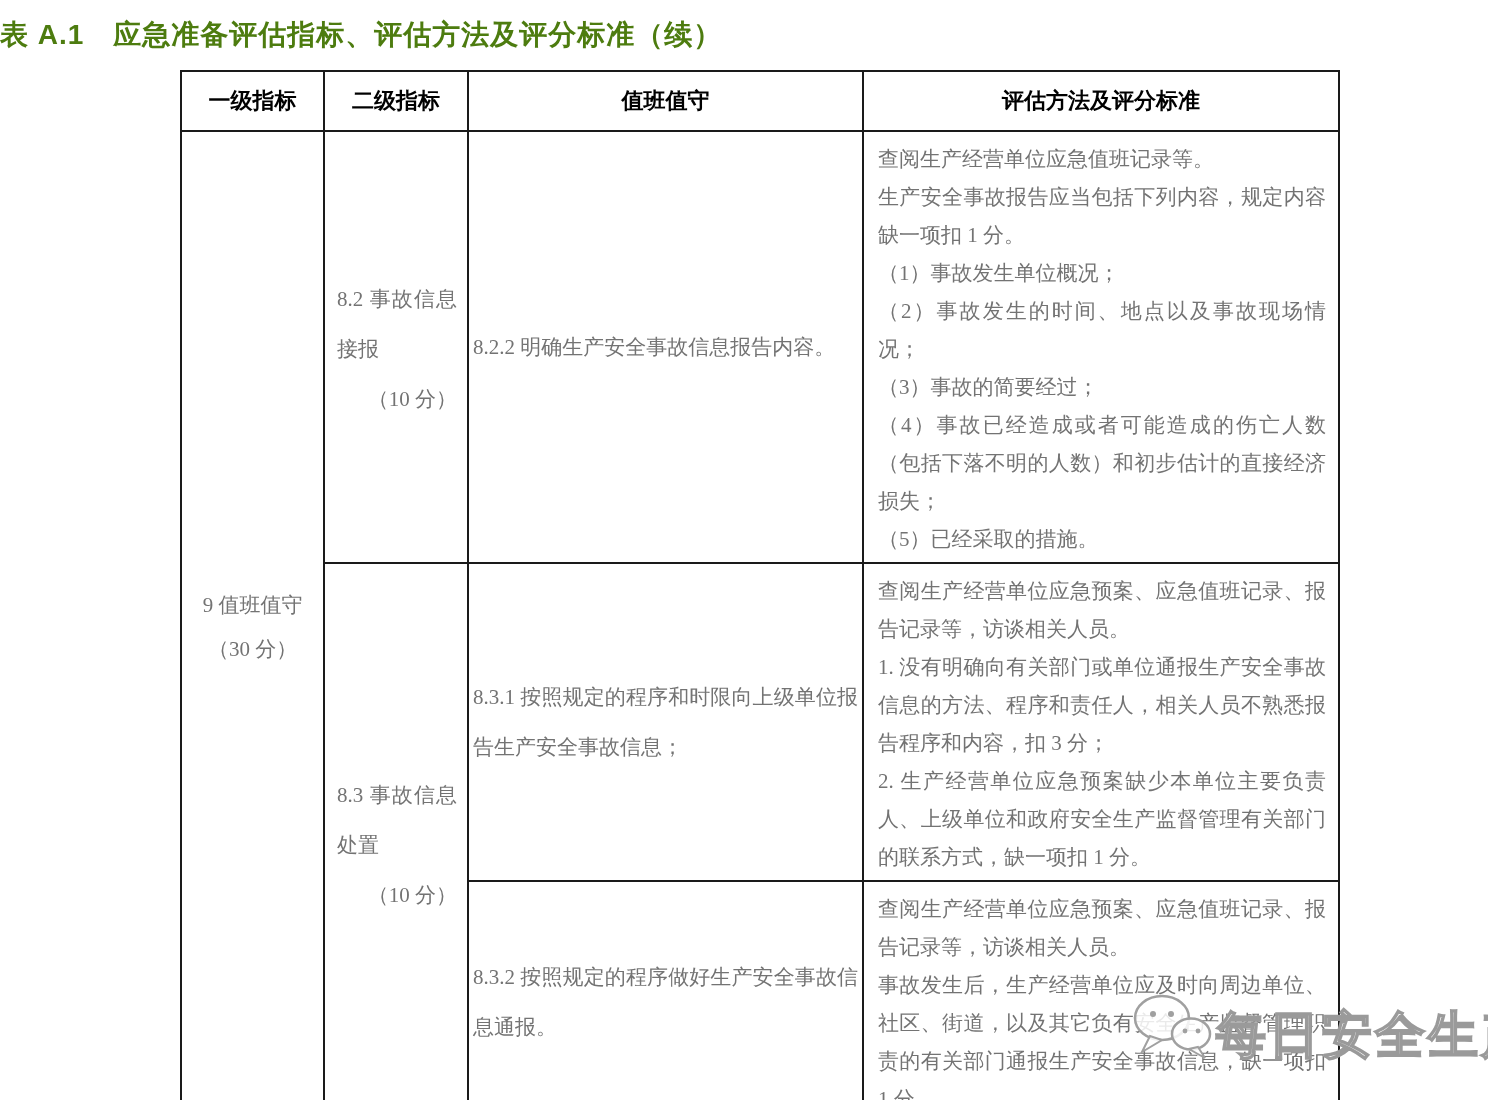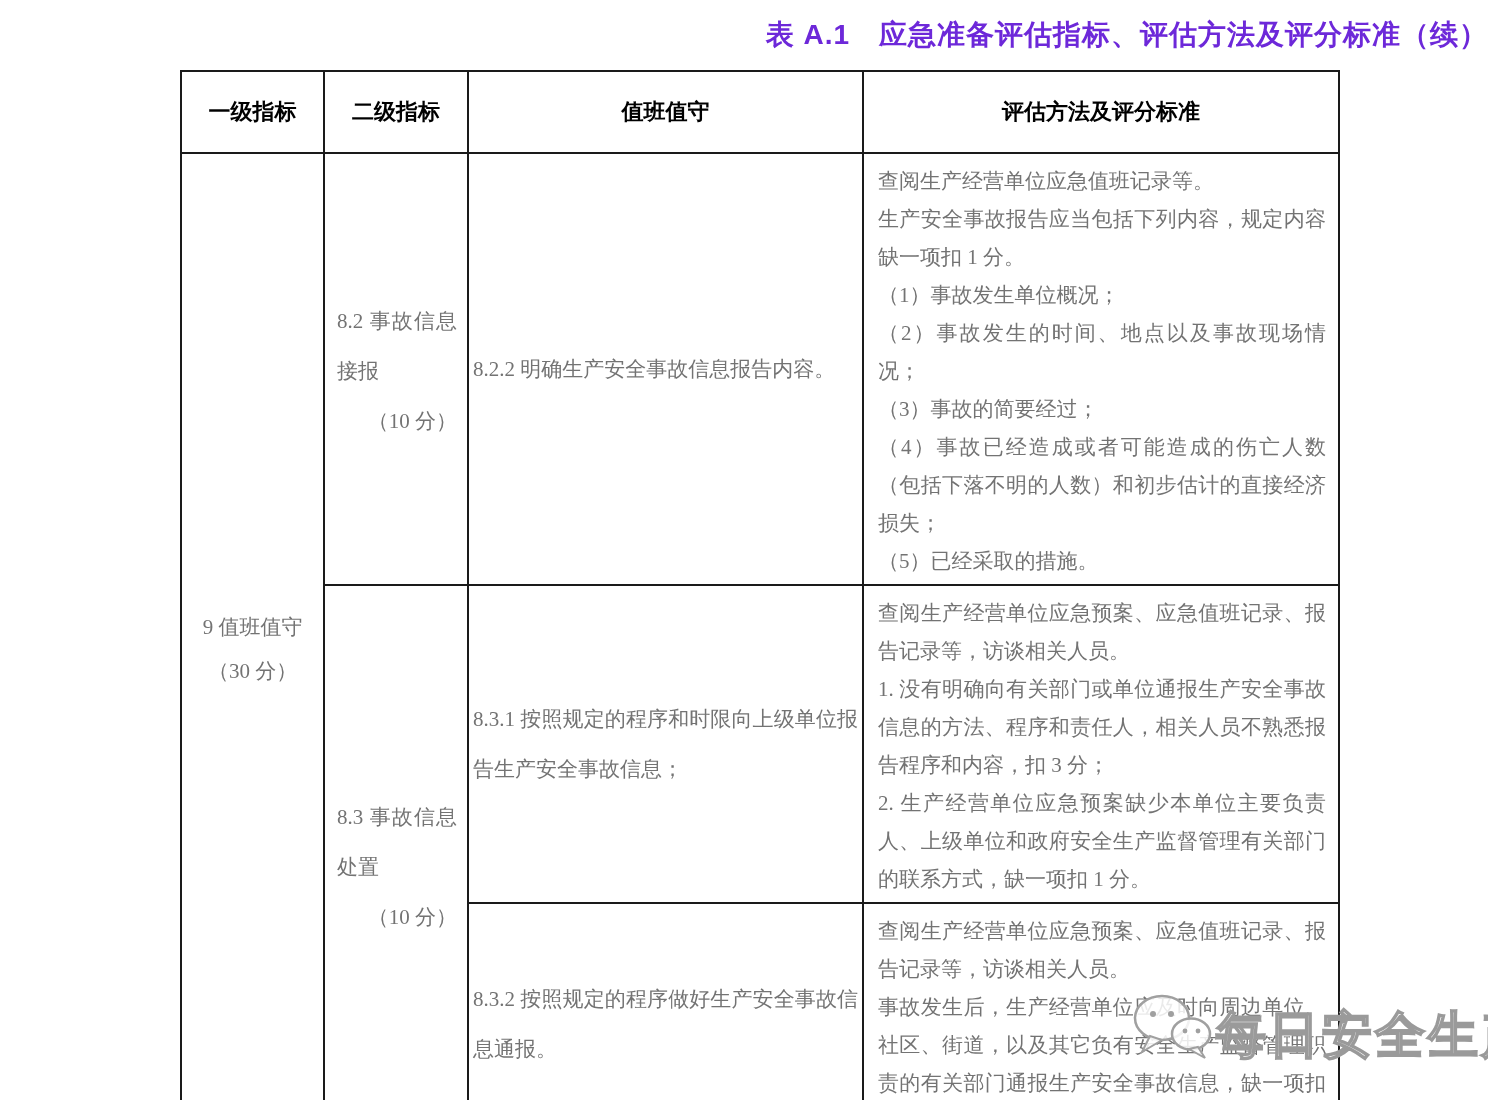--- a/index.html
+++ b/index.html
@@ -7,26 +7,26 @@
   body {
     width: 1488px; height: 1100px;
     position: relative;
     overflow: hidden;
     font-family: "Liberation Serif", "DejaVu Serif", serif;
     color: #111;
   }
   .doc-title {
     position: absolute;
     top: 16px; left: 0; right: 0;
-    text-align: right;
+    text-align: left;
     font-family: "Liberation Sans", "DejaVu Sans", sans-serif;
     font-weight: bold;
     font-size: 28px;
     letter-spacing: 1px;
-    color: #6d28d9;
+    color: #4d7c0f;
   }
   table.eval-table {
     position: absolute;
     left: 180px; top: 70px;
     width: 1158px;
     border-collapse: collapse;
     table-layout: fixed;
     background: #fff;
   }
   table.eval-table, table.eval-table th, table.eval-table td {
@@ -88,21 +88,21 @@
 <div class="doc-title">表 A.1　应急准备评估指标、评估方法及评分标准（续）</div>
 
 <table class="eval-table">
   <colgroup>
     <col style="width:143px">
     <col style="width:144px">
     <col style="width:395px">
     <col style="width:476px">
   </colgroup>
   <tbody>
-      <tr style="height:82px">
+      <tr style="height:60px">
     <th>一级指标</th>
     <th>二级指标</th>
     <th>值班值守</th>
     <th>评估方法及评分标准</th>
   </tr>
   <tr style="height:395px">
     <td class="cell-l1" rowspan="3">
       <div>9  值班值守</div>
       <div>（30 分）</div>
     </td>

